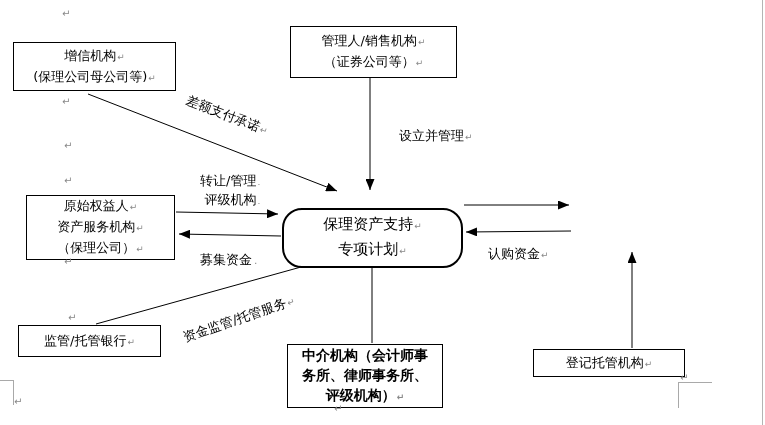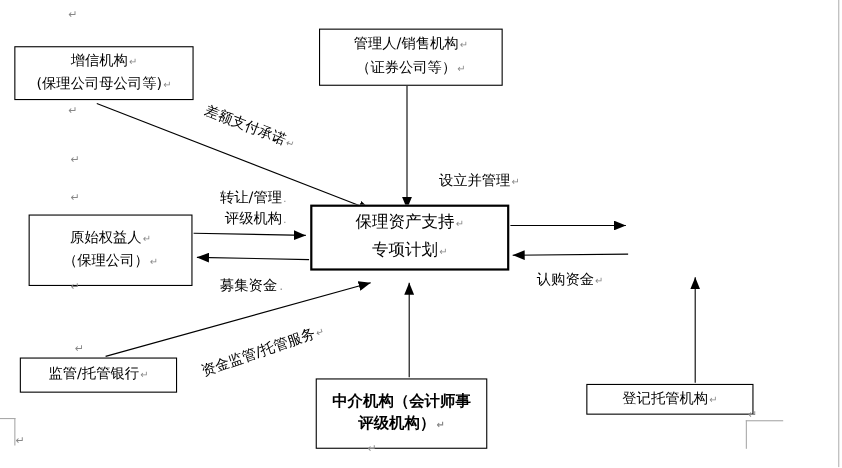--- a/index.html
+++ b/index.html
@@ -9,29 +9,29 @@
   }
   .arrows{position:absolute;left:0;top:0;width:765px;height:425px;}
   .arrows line{stroke:#000;stroke-width:1;}
   .box{
     position:absolute;background:#fff;border:1px solid #000;
     display:flex;flex-direction:column;justify-content:center;align-items:center;
     text-align:center;font-size:13px;line-height:19px;
   }
   .b1{left:13px;top:42px;width:161px;height:47px;}
   .b2{left:290px;top:26px;width:165px;height:50px;line-height:20px;}
-  .b3{left:282px;top:186px;width:177px;height:56px;border-width:2px;font-size:15px;line-height:23px;}
+  .b3{left:282px;top:208px;width:177px;height:56px;border-width:2px;font-size:15px;line-height:23px;border-radius:20px;}
   .b4{left:573px;top:184px;width:127px;height:62px;line-height:26px;}
   .b5{left:26px;top:195px;width:147px;height:63px;}
   .b6{left:18px;top:325px;width:141px;height:30px;}
   .b7{left:287px;top:344px;width:154px;height:62px;font-size:14px;line-height:20px;font-weight:bold;}
   .b8{left:533px;top:349px;width:150px;height:26px;}
   .lbl{position:absolute;font-size:13px;white-space:nowrap;}
   .lbl-diff{left:183px;top:111px;width:112px;height:18px;transform:rotate(21deg);transform-origin:center;}
-  .lbl-establish{left:399px;top:127px;margin-top:28px;}
+  .lbl-establish{left:399px;top:127px;}
   .lbl-transfer{left:200px;top:172px;line-height:18px;text-align:right;}
   .lbl-raise{left:200px;top:251px;font-family:Liberation Mono, monospace;}
   .lbl-abs{left:482px;top:155px;width:60px;text-align:center;line-height:16px;}
   .lbl-subscribe{left:488px;top:245px;}
   .lbl-fundsup{left:180px;top:307px;width:135px;height:18px;transform:rotate(-19deg);transform-origin:center;}
   .mk{color:#888;font-size:9px;margin-left:1px;}
   .pmark{position:absolute;color:#888;font-size:10px;line-height:10px;}
   .artifact{position:absolute;}
   .art-bl-h{left:0px;top:380px;width:14px;height:1px;background:#a9a9a9;}
   .art-bl-v{left:13px;top:380px;width:1px;height:25px;background:#a9a9a9;}
@@ -72,29 +72,31 @@
   </div>
 
   <div class="box b3">
     <div><span>保理资产支持</span><span class="mk">↵</span></div>
     <div><span>专项计划</span><span class="mk">↵</span></div>
   </div>
 
 
   <div class="box b5">
     <div><span>原始权益人</span><span class="mk">↵</span></div>
+    <div><span>资产服务机构</span><span class="mk">↵</span></div>
     <div><span>（保理公司）</span><span class="mk">↵</span></div>
   </div>
 
   <div class="box b6">
     <div><span>监管/托管银行</span><span class="mk">↵</span></div>
   </div>
 
   <div class="box b7">
     <div><span>中介机构（会计师事</span></div>
+    <div><span>务所、律师事务所、</span></div>
     <div><span>评级机构）</span><span class="mk">↵</span></div>
   </div>
 
   <div class="box b8">
     <div><span>登记托管机构</span><span class="mk">↵</span></div>
   </div>
 
   <div class="lbl lbl-diff"><span>差额支付承诺</span><span class="mk">↵</span></div>
 
   <div class="lbl lbl-establish"><span>设立并管理</span><span class="mk">↵</span></div>

